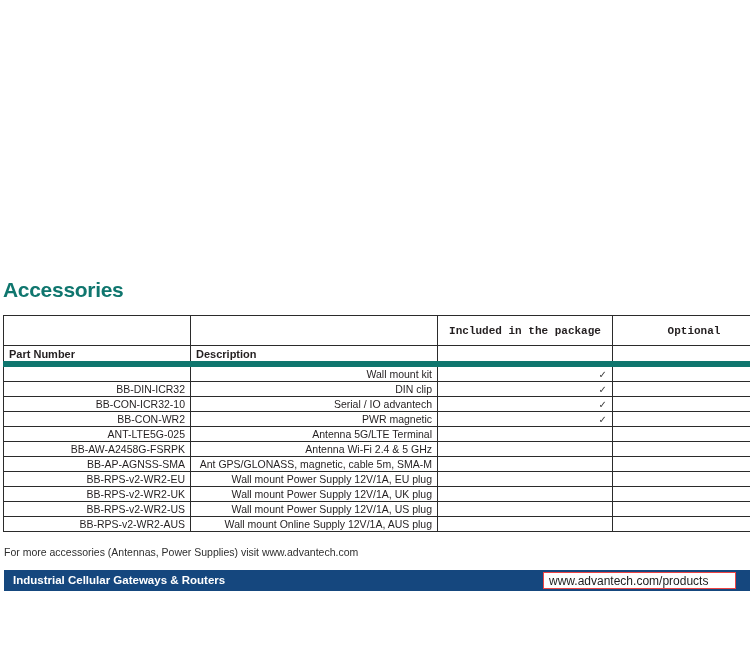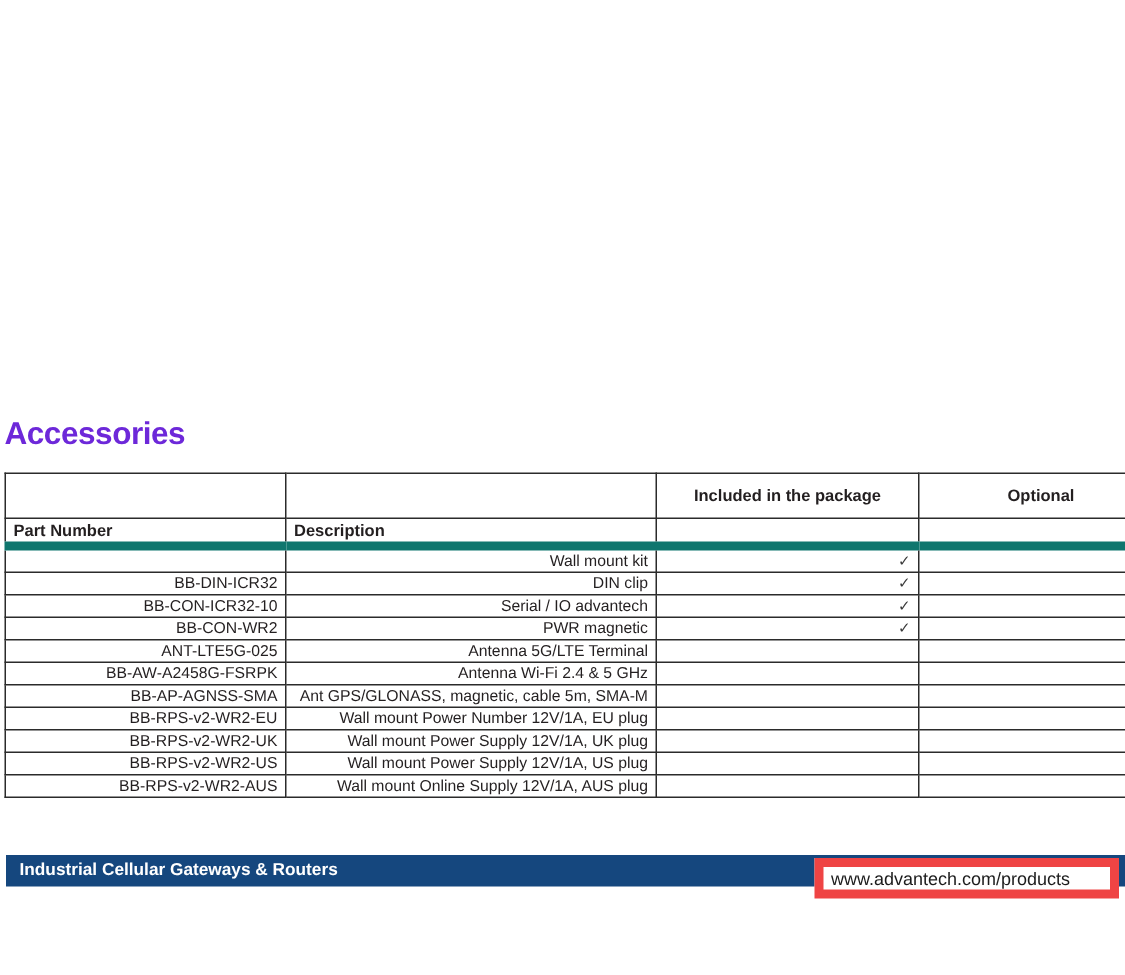--- a/index.html
+++ b/index.html
@@ -12,40 +12,40 @@
     overflow: hidden;
   }
   .doc-title {
     position: absolute;
     left: 3px;
     top: 278px;
     margin: 0;
     font-size: 21px;
     font-weight: bold;
     letter-spacing: -0.3px;
-    color: #6d28d9;
+    color: #0f766e;
   }
   table.acc-table {
     position: absolute;
     left: 3px;
     top: 315px;
     width: 772px;
     border-collapse: collapse;
     table-layout: fixed;
     font-size: 10.5px;
     color: #231f20;
   }
   table.acc-table td, table.acc-table th {
     border: 1px solid #2b2b2b;
     padding: 0 5px;
     overflow: hidden;
     white-space: nowrap;
     vertical-align: middle;
   }
-  tr.hdr1 td { height: 29px; }
+  tr.hdr1 td { height: 29px; font-family: Liberation Mono, monospace; }
   tr.hdr1 td.pkg-hdr {
     font-weight: bold;
     font-size: 11px;
     text-align: center;
   }
   tr.hdr2 td {
     height: 15px;
     font-weight: bold;
     font-size: 11px;
     border-bottom: 6px solid #0f766e;
@@ -91,21 +91,21 @@
     font-weight: bold;
     font-size: 11.5px;
   }
   .footer-bar .url-box {
     position: absolute;
     left: 539px;
     top: 2px;
     width: 186px;
     height: 15px;
     background: #ffffff;
-    border: 6px solid #ef4444;
+    border: 1px solid #ef4444;
     display: flex;
     align-items: center;
     padding-left: 5px;
     font-size: 12px;
     color: #1c1c1c;
   }
 </style>
 </head>
 <body>
 
@@ -171,21 +171,21 @@
         <td class="chk">✓</td>
       </tr>
       <tr class="data-row">
         <td>BB-AP-AGNSS-SMA</td>
         <td>Ant GPS/GLONASS, magnetic, cable 5m, SMA-M</td>
         <td class="chk"></td>
         <td class="chk">✓</td>
       </tr>
       <tr class="data-row">
         <td>BB-RPS-v2-WR2-EU</td>
-        <td>Wall mount Power Number 12V/1A, EU plug</td>
+        <td>Wall mount Power Supply 12V/1A, EU plug</td>
         <td class="chk"></td>
         <td class="chk">✓</td>
       </tr>
       <tr class="data-row">
         <td>BB-RPS-v2-WR2-UK</td>
         <td>Wall mount Power Supply 12V/1A, UK plug</td>
         <td class="chk"></td>
         <td class="chk">✓</td>
       </tr>
       <tr class="data-row">
@@ -196,19 +196,20 @@
       </tr>
       <tr class="data-row">
         <td>BB-RPS-v2-WR2-AUS</td>
         <td>Wall mount Online Supply 12V/1A, AUS plug</td>
         <td class="chk"></td>
         <td class="chk">✓</td>
       </tr>
     </tbody>
   </table>
 
+  <div class="footer-note">For more accessories (Antennas, Power Supplies) visit www.advantech.com</div>
 
   <div class="footer-bar">
     <span class="bar-left">Industrial Cellular Gateways &amp; Routers</span>
     <span class="url-box">www.advantech.com/products</span>
   </div>
 
 </div>
 
 </body></html>

